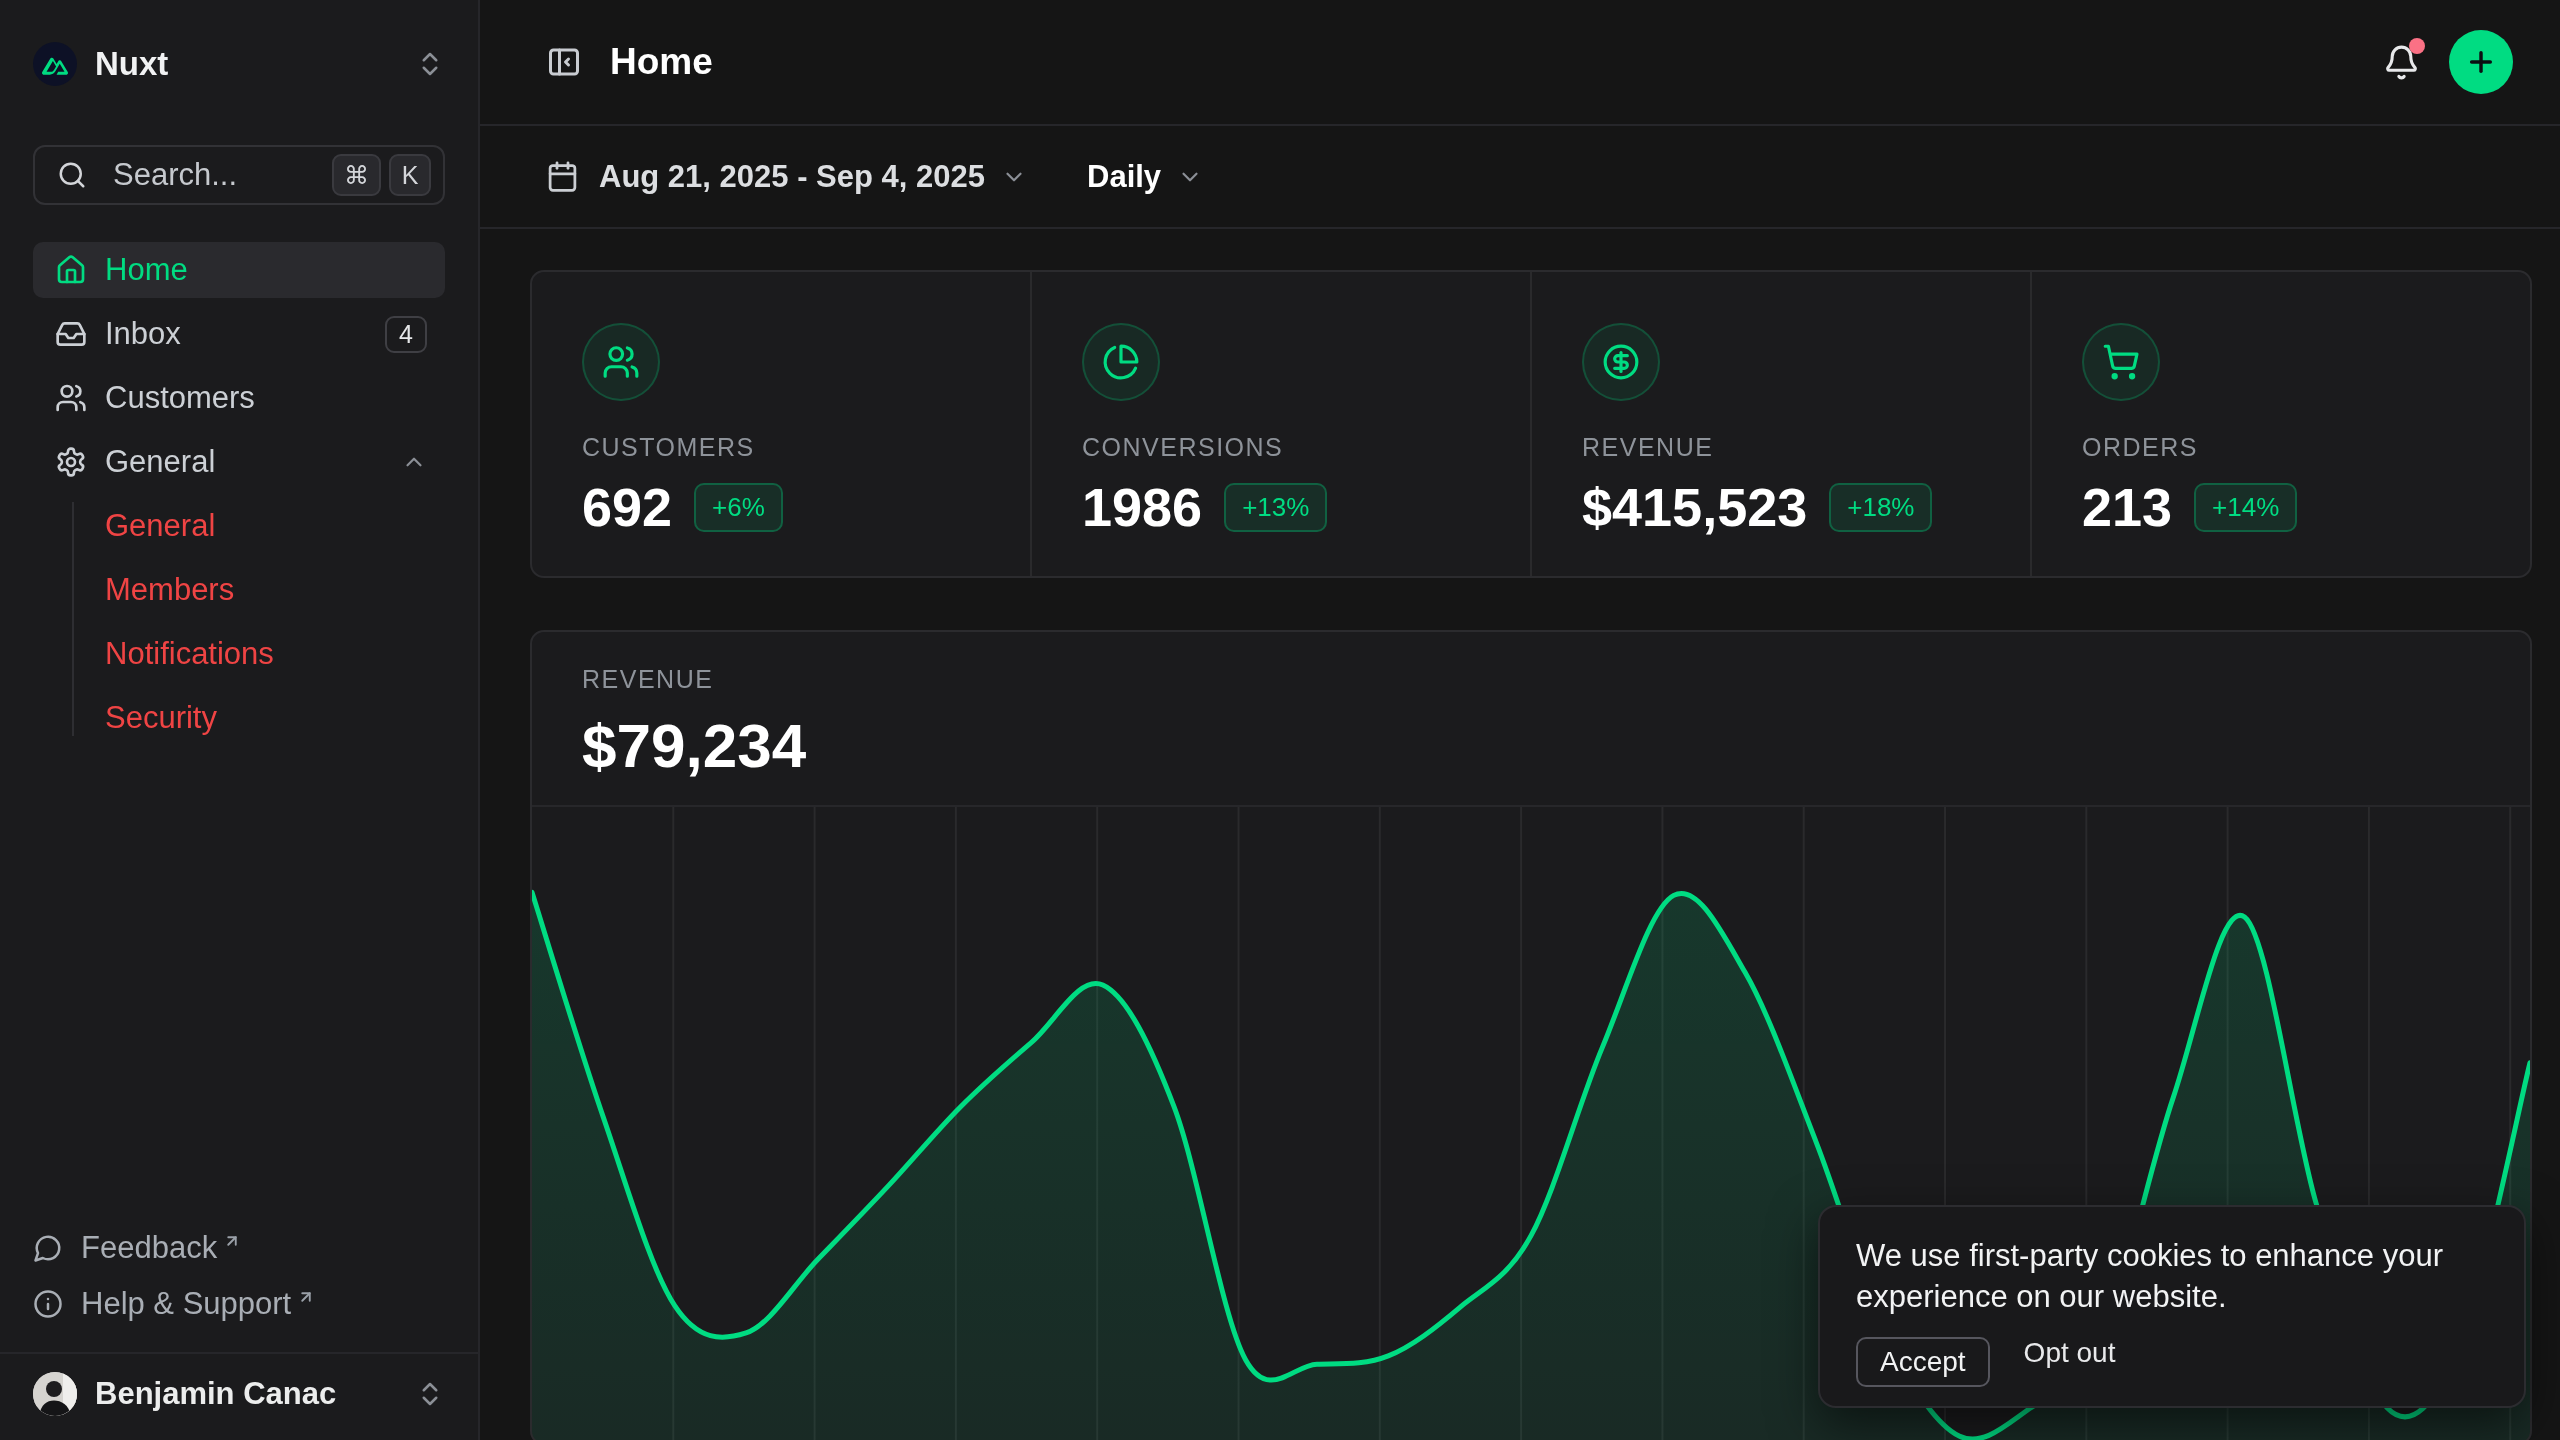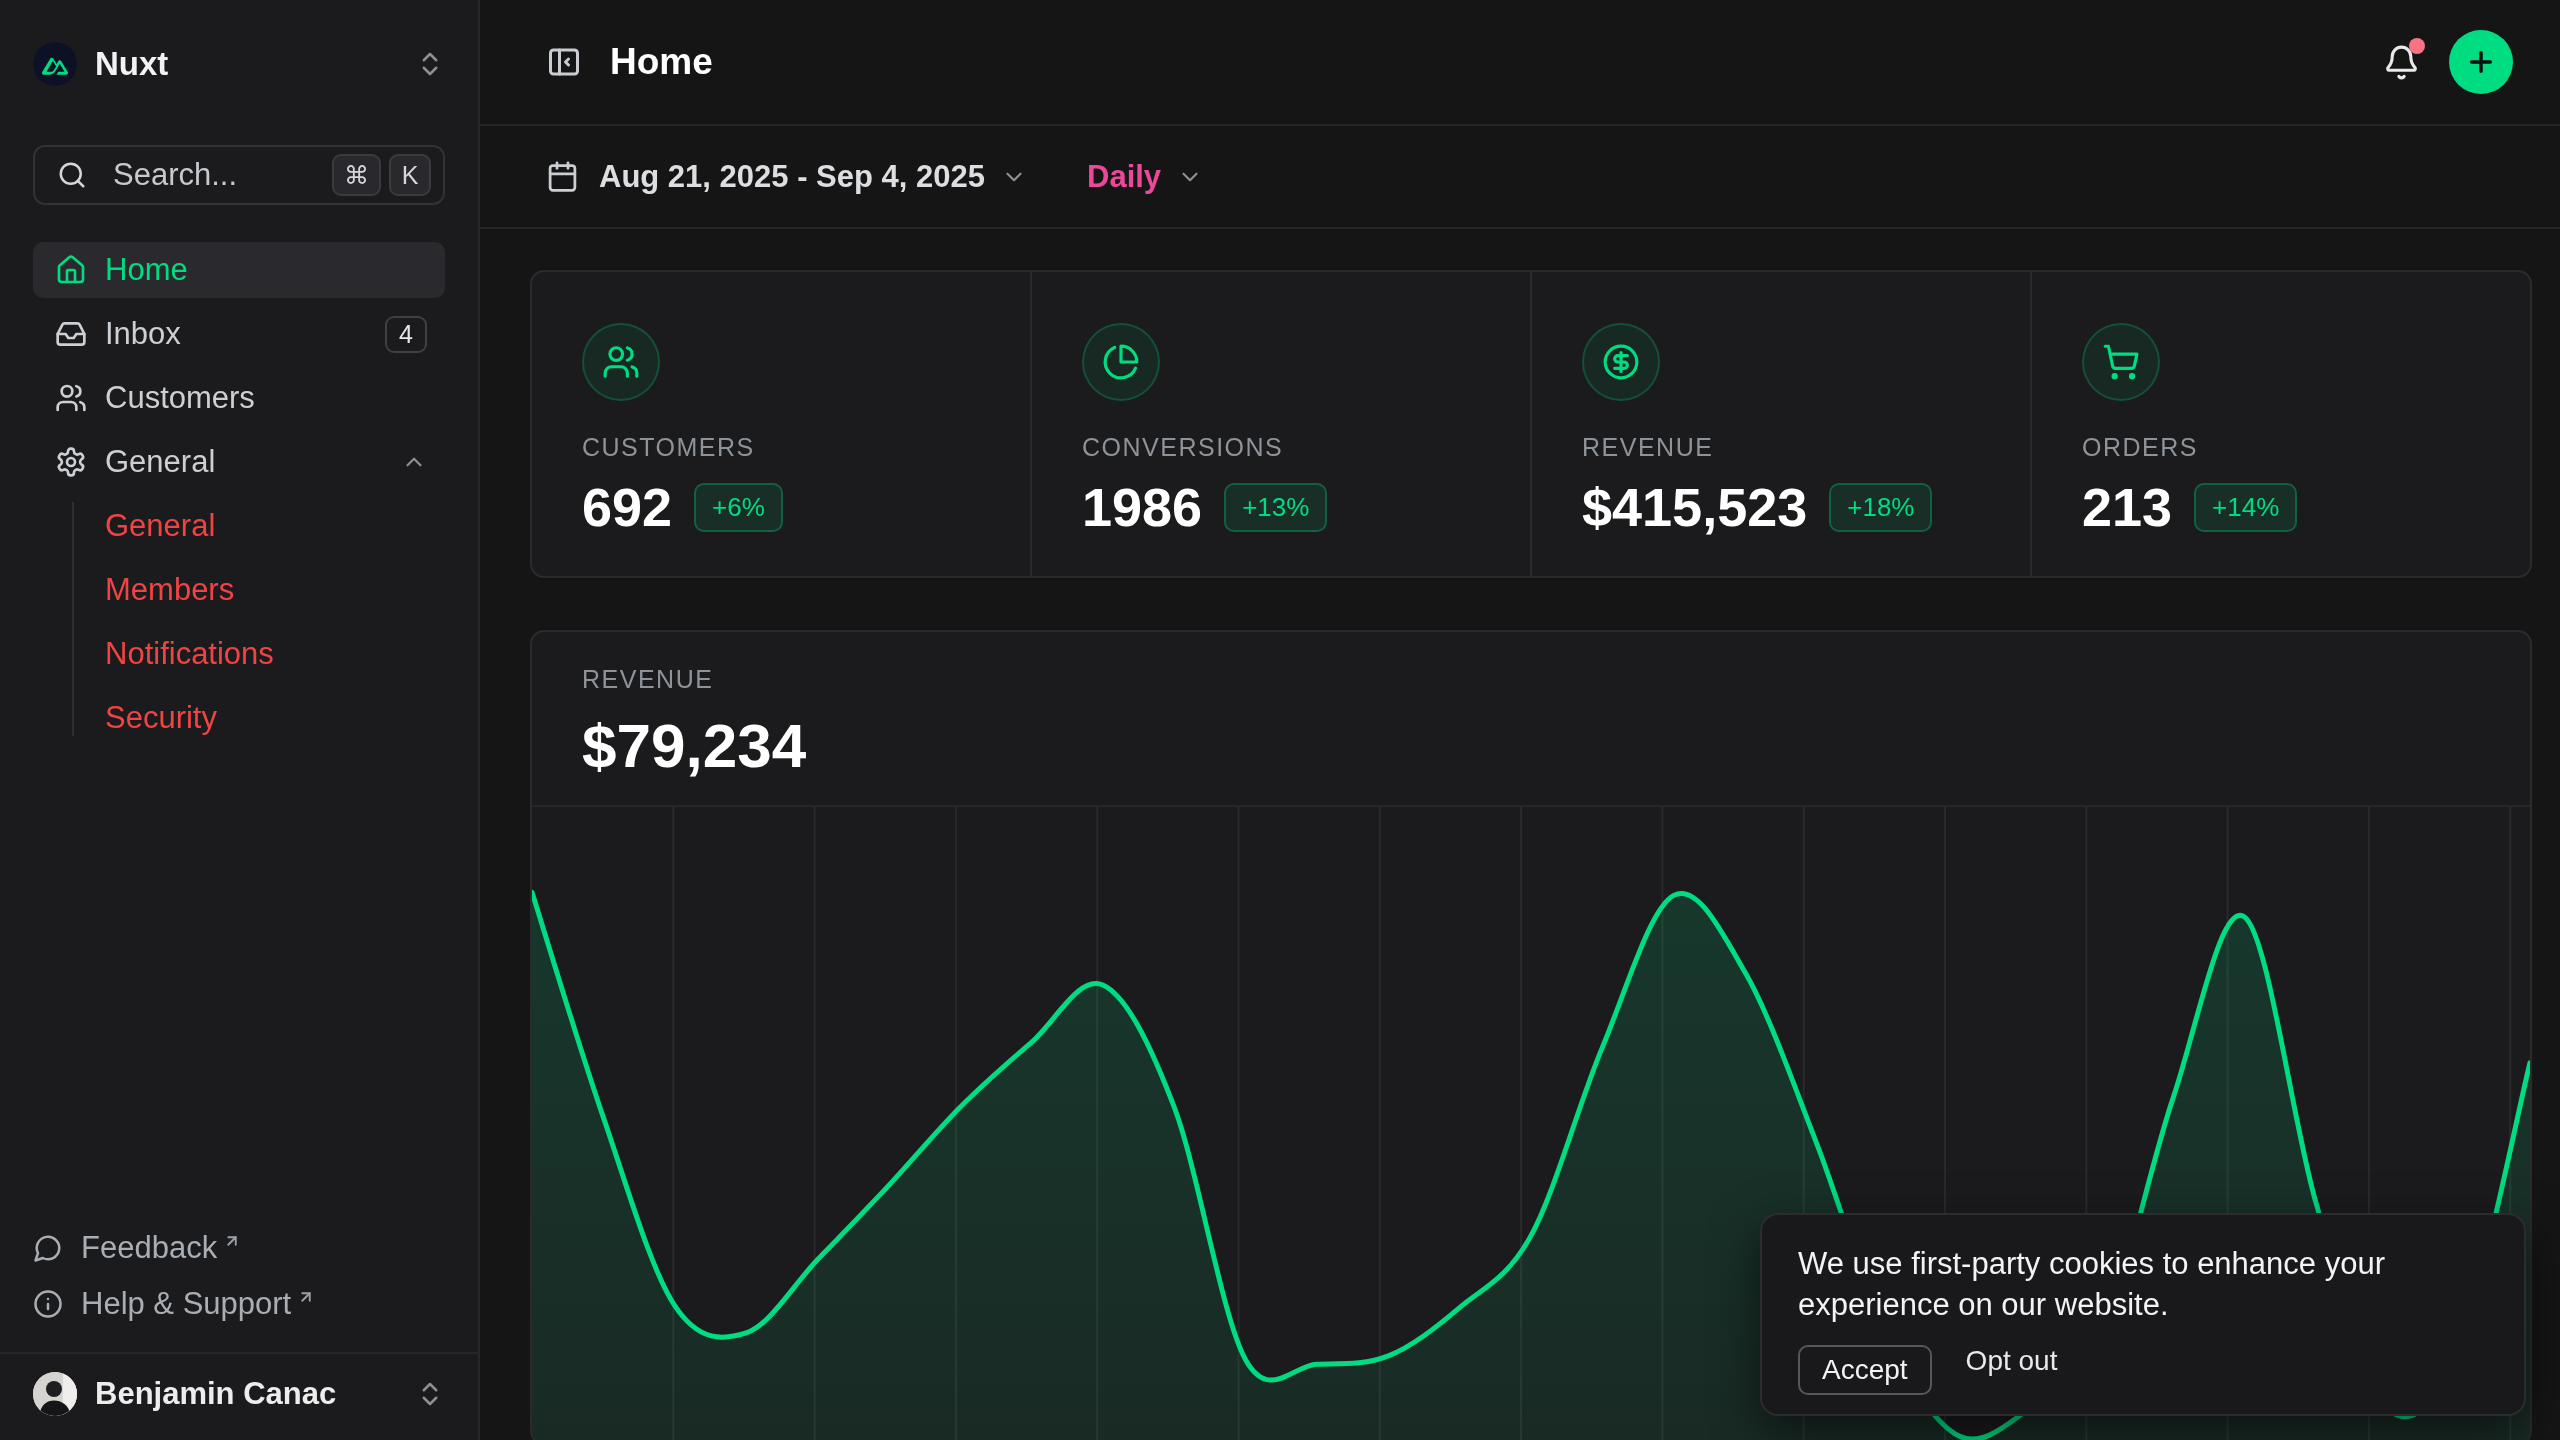--- a/index.html
+++ b/index.html
@@ -107,21 +107,21 @@
 
   .toolbar {
     height:103px; border-bottom:2px solid #26262a; display:flex; align-items:center;
     padding:0 66px; flex-shrink:0;
   }
   .range-btn, .interval-btn { display:flex; align-items:center; cursor:pointer; }
   .range-btn svg.cal { width:33px; height:33px; color:#cbced3; }
   .range-label { font-size:31px; font-weight:700; color:#dcdee1; margin-left:20px; }
   .chev-down { width:26px; height:26px; color:#8b8f96; margin-left:16px; }
   .interval-btn { margin-left:60px; }
-  .interval-label { font-size:31px; font-weight:700; color:#ec4899; }
+  .interval-label { font-size:31px; font-weight:700; color:#ffffff; }
 
   .content { flex:1; padding:41px 28px 0 50px; overflow:hidden; }
 
   .stats-card {
     height:308px; background:#1b1b1d; border:2px solid #2b2b2e; border-radius:14px;
     display:flex; overflow:hidden;
   }
   .stat-section { flex:1; padding:51px 0 0 50px; }
   .stat-section + .stat-section { border-left:2px solid #2a2a2c; }
   .stat-icon-wrap {
@@ -144,21 +144,21 @@
     border-radius:14px; overflow:hidden; display:flex; flex-direction:column;
   }
   .rev-head { height:173px; padding:33px 0 0 50px; }
   .rev-label { font-size:25px; letter-spacing:1.5px; color:#8e939a; }
   .rev-value { font-size:62px; font-weight:700; color:#ffffff; margin-top:16px; }
   .chart { position:relative; flex:1; border-top:2px solid #27272a; }
   .chart svg { position:absolute; inset:0; width:100%; height:100%; display:block; }
 
   
   .cookie-banner {
-    position:absolute; right:34px; bottom:24px; width:766px; height:203px;
+    position:absolute; right:34px; bottom:32px; width:708px; height:203px;
     background:#19191b; border:2px solid #2c2c30; border-radius:18px;
     padding:28px 36px 0; box-shadow:0 16px 48px rgba(0,0,0,0.55); z-index:10;
   }
   .cookie-msg { font-size:31px; line-height:41px; color:#f2f3f4; max-width:640px; }
   .cookie-actions { margin-top:20px; display:flex; align-items:flex-start; }
   .accept-btn {
     background:transparent; border:2px solid #56565e; border-radius:10px;
     padding:7px 22px; font-family:inherit; font-size:28px; color:#f2f3f4; cursor:pointer;
   }
   .optout-btn {

